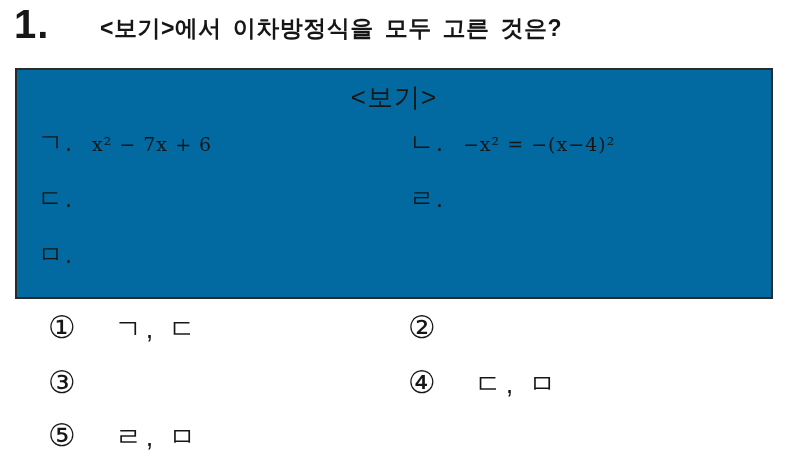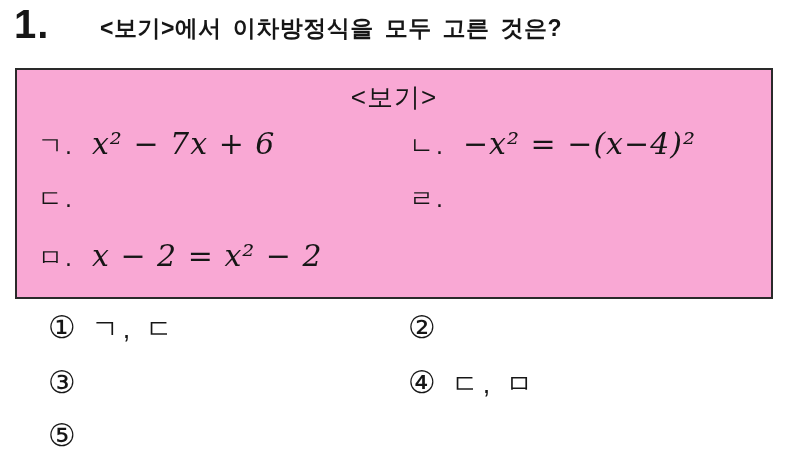--- a/index.html
+++ b/index.html
@@ -31,21 +31,21 @@
     letter-spacing: 0.5px;
     word-spacing: 4px;
     white-space: nowrap;
     font-family: "Liberation Sans", "DejaVu Sans", sans-serif;
   }
 
   .bogi-box {
     left: 15px; top: 68px;
     width: 754px; height: 227px;
     border: 2px solid #2a2a2a;
-    background: #f9a8d4;
+    background: #0369a1;
   }
   .bogi-title {
     position: absolute;
     left: 0; top: 10px;
     width: 100%;
     text-align: center;
     font-size: 26px;
     font-weight: 400;
     letter-spacing: 1px;
   }
@@ -57,22 +57,21 @@
     gap: 18px;
     white-space: nowrap;
   }
   .item-label {
     font-size: 25px;
     font-weight: 400;
     letter-spacing: 2px;
   }
   .item-expr {
     font-family: "DejaVu Serif", "Liberation Serif", serif;
-    font-style: italic;
-    font-size: 30px;
+    font-size: 19px;
     letter-spacing: 1px;
     text-align: center;
   }
 
   .choice {
     position: absolute;
     display: flex;
     align-items: baseline;
     gap: 16px;
     white-space: nowrap;
@@ -80,20 +79,21 @@
   }
   .choice-marker {
     font-size: 31px;
     font-weight: 400;
     font-family: "DejaVu Sans", "Liberation Sans", sans-serif;
   }
   .choice-text {
     font-size: 27px;
     font-weight: 400;
     letter-spacing: 4px;
+    margin-left: 23px;
   }
 </style>
 </head>
 <body>
 
 <div class="abs q-number">1.</div>
 <div class="abs q-text">&lt;보기&gt;에서 이차방정식을 모두 고른 것은?</div>
 
 <div class="abs bogi-box">
   <div class="bogi-title">&lt;보기&gt;</div>
@@ -111,21 +111,20 @@
   <div class="bogi-item" style="left:21px; top:112px;">
     <span class="item-label">ㄷ.</span>
   </div>
 
   <div class="bogi-item" style="left:392px; top:112px;">
     <span class="item-label">ㄹ.</span>
   </div>
 
   <div class="bogi-item" style="left:21px; top:168px;">
     <span class="item-label">ㅁ.</span>
-    <span class="item-expr">x − 2 = x² − 2</span>
   </div>
 </div>
 
 <div class="choice" style="left:48px; top:309px;">
   <span class="choice-marker">①</span>
   <span class="choice-text">ㄱ, ㄷ</span>
 </div>
 
 <div class="choice" style="left:408px; top:309px;">
   <span class="choice-marker">②</span>
@@ -135,13 +134,14 @@
   <span class="choice-marker">③</span>
 </div>
 
 <div class="choice" style="left:408px; top:364px;">
   <span class="choice-marker">④</span>
   <span class="choice-text">ㄷ, ㅁ</span>
 </div>
 
 <div class="choice" style="left:48px; top:417px;">
   <span class="choice-marker">⑤</span>
+  <span class="choice-text">ㄹ, ㅁ</span>
 </div>
 
 </body></html>

